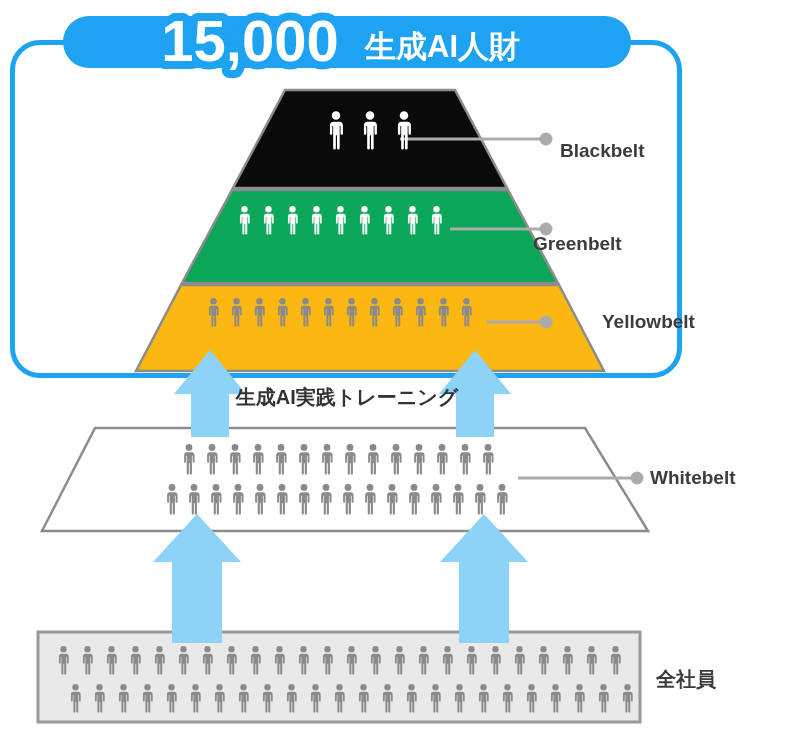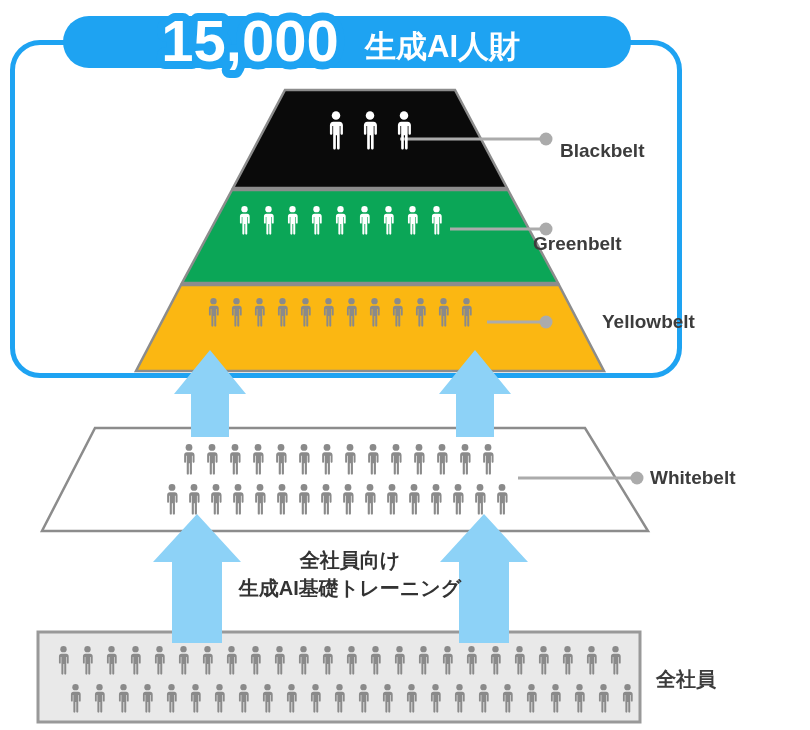--- a/index.html
+++ b/index.html
@@ -406,24 +406,21 @@
         <use href="#person-shape" fill="currentColor"></use>
       </svg>
     </div>
 
   <div class="side-label lbl-blackbelt">Blackbelt</div>
   <div class="side-label lbl-greenbelt">Greenbelt</div>
   <div class="side-label lbl-yellowbelt">Yellowbelt</div>
   <div class="side-label lbl-whitebelt">Whitebelt</div>
   <div class="side-label lbl-employees">全社員</div>
 
-  <div class="training training-lower">
-    <div>全社員向け</div>
-    <div>生成AI基礎トレーニング</div>
-  </div>
+  <div class="training training-upper">生成AI実践トレーニング</div>
 
   <svg class="title-svg" width="650" height="82">
     <rect x="8" y="16" width="568" height="52" rx="26" fill="#1ea3f2"></rect>
     <text x="195" y="61" text-anchor="middle" font-size="58" font-weight="bold" fill="#ffffff" stroke="#1ea3f2" stroke-width="16" paint-order="stroke" stroke-linejoin="round" font-family="Liberation Sans, DejaVu Sans, sans-serif">15,000</text>
     <text x="310" y="57" font-size="31" font-weight="bold" fill="#ffffff" font-family="Liberation Sans, DejaVu Sans, sans-serif">生成AI人財</text>
   </svg>
 
 </div>
 
 </body></html>

